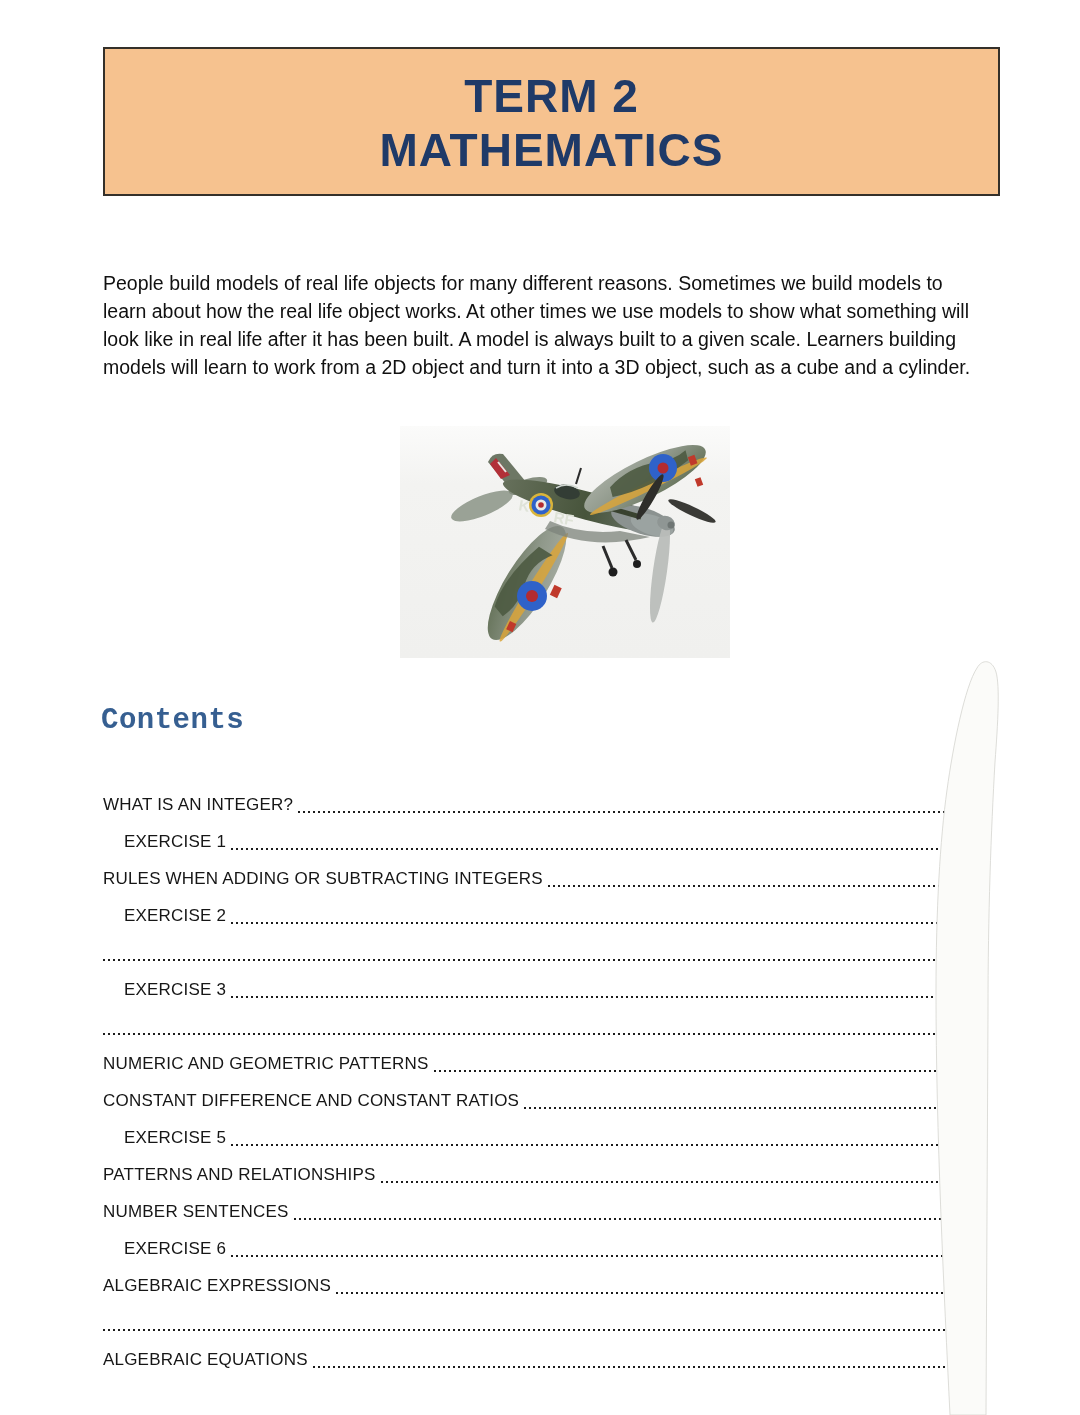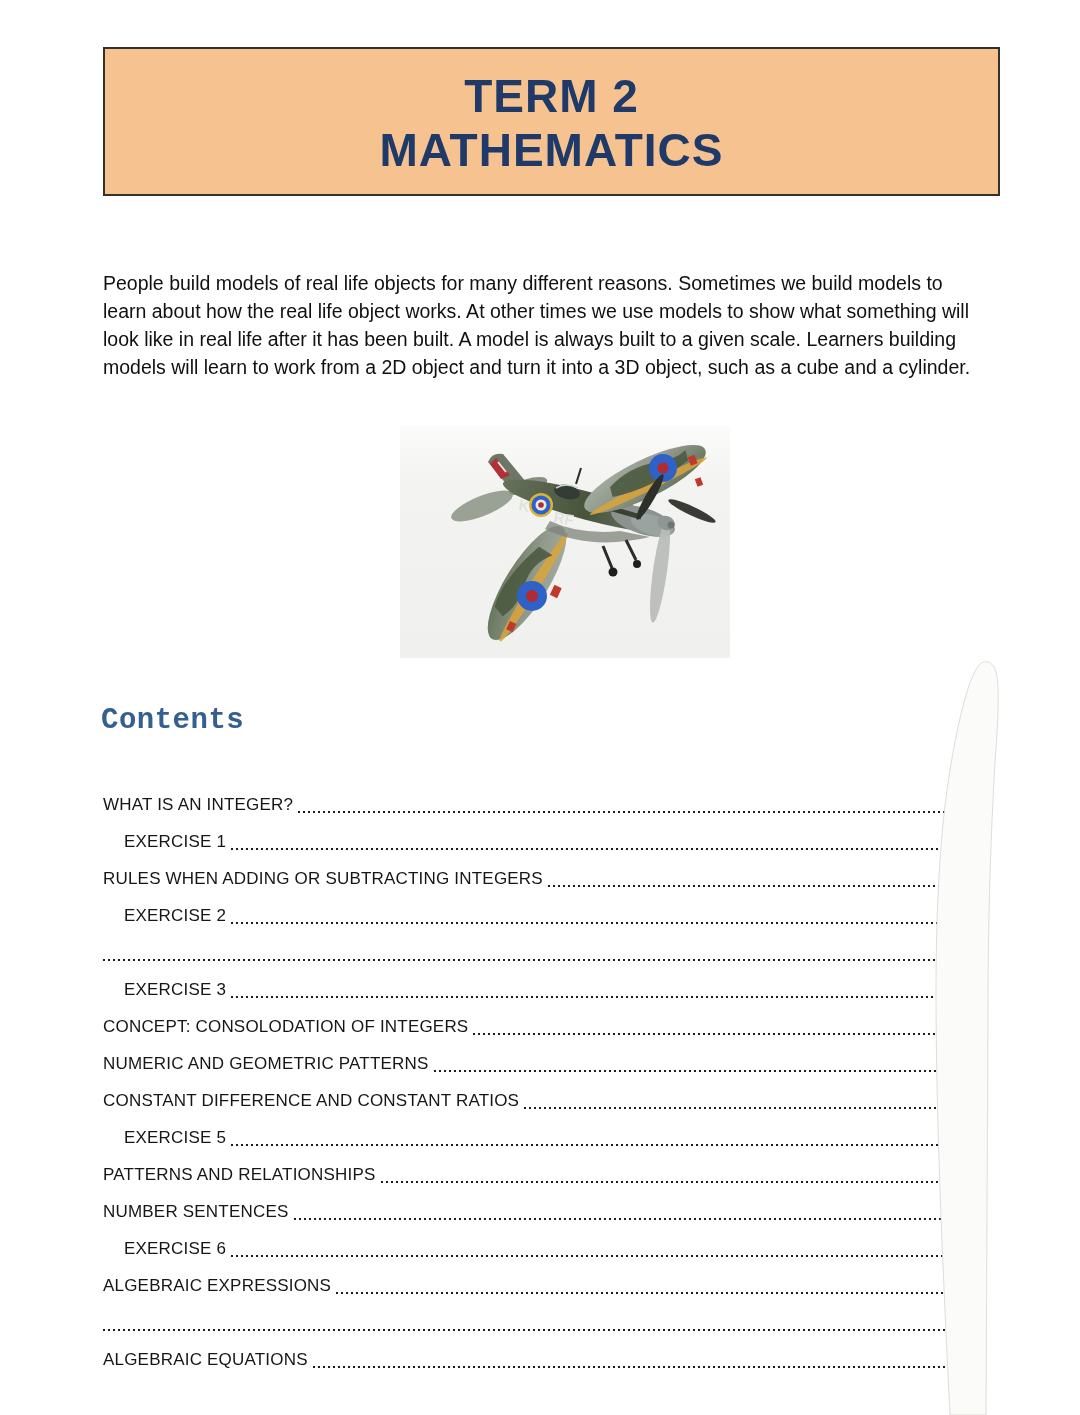--- a/index.html
+++ b/index.html
@@ -182,21 +182,20 @@
     <span class="toc-leader"></span>
   </div>
 
   <div class="toc-row">
     <span class="toc-label indented">EXERCISE 3</span>
     <span class="toc-leader"></span>
   </div>
 
 
   <div class="toc-row">
-    <span class="toc-label">CONCEPT: CONSOLODATION OF INTEGERS</span>
     <span class="toc-leader"></span>
   </div>
 
   <div class="toc-row">
     <span class="toc-label">NUMERIC AND GEOMETRIC PATTERNS</span>
     <span class="toc-leader"></span>
   </div>
 
   <div class="toc-row">
     <span class="toc-label">CONSTANT DIFFERENCE AND CONSTANT RATIOS</span>

